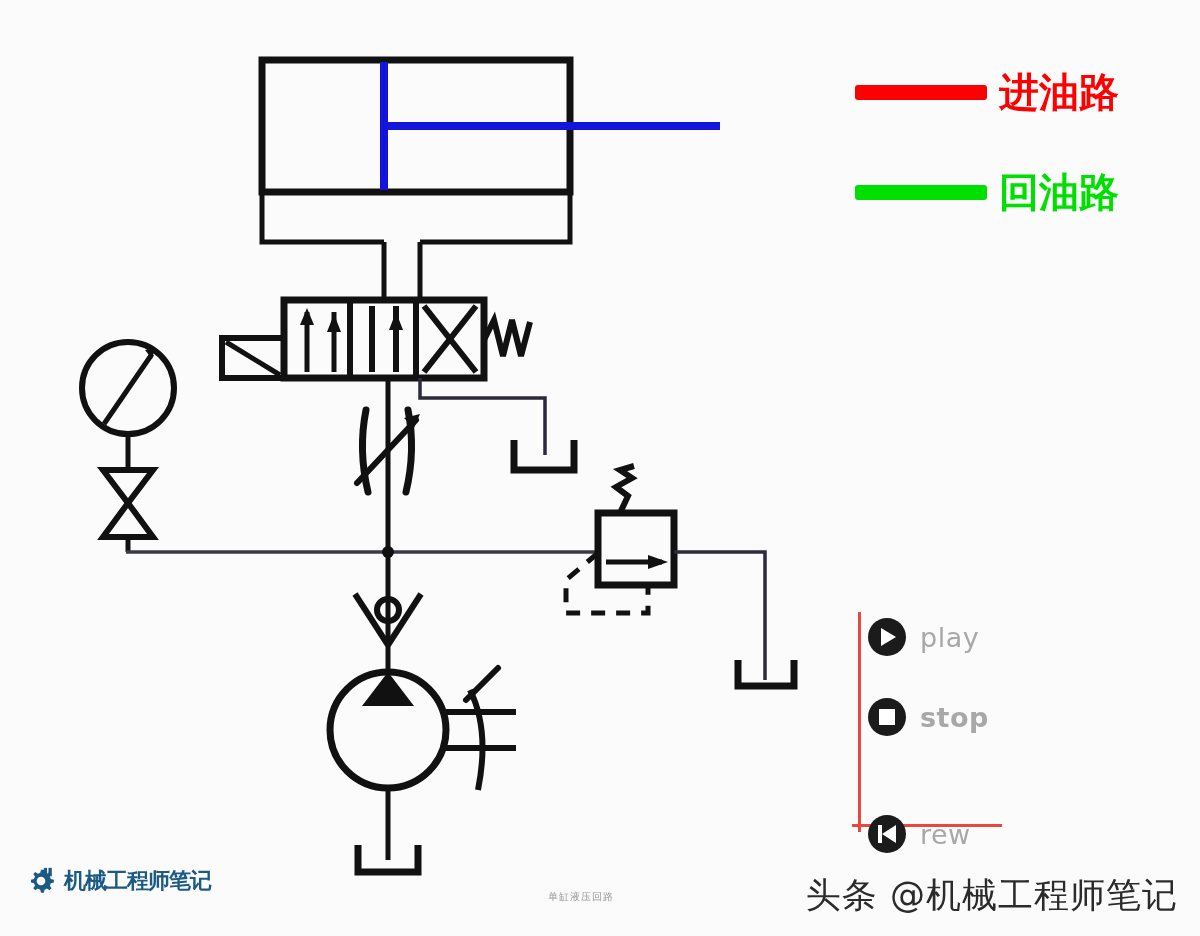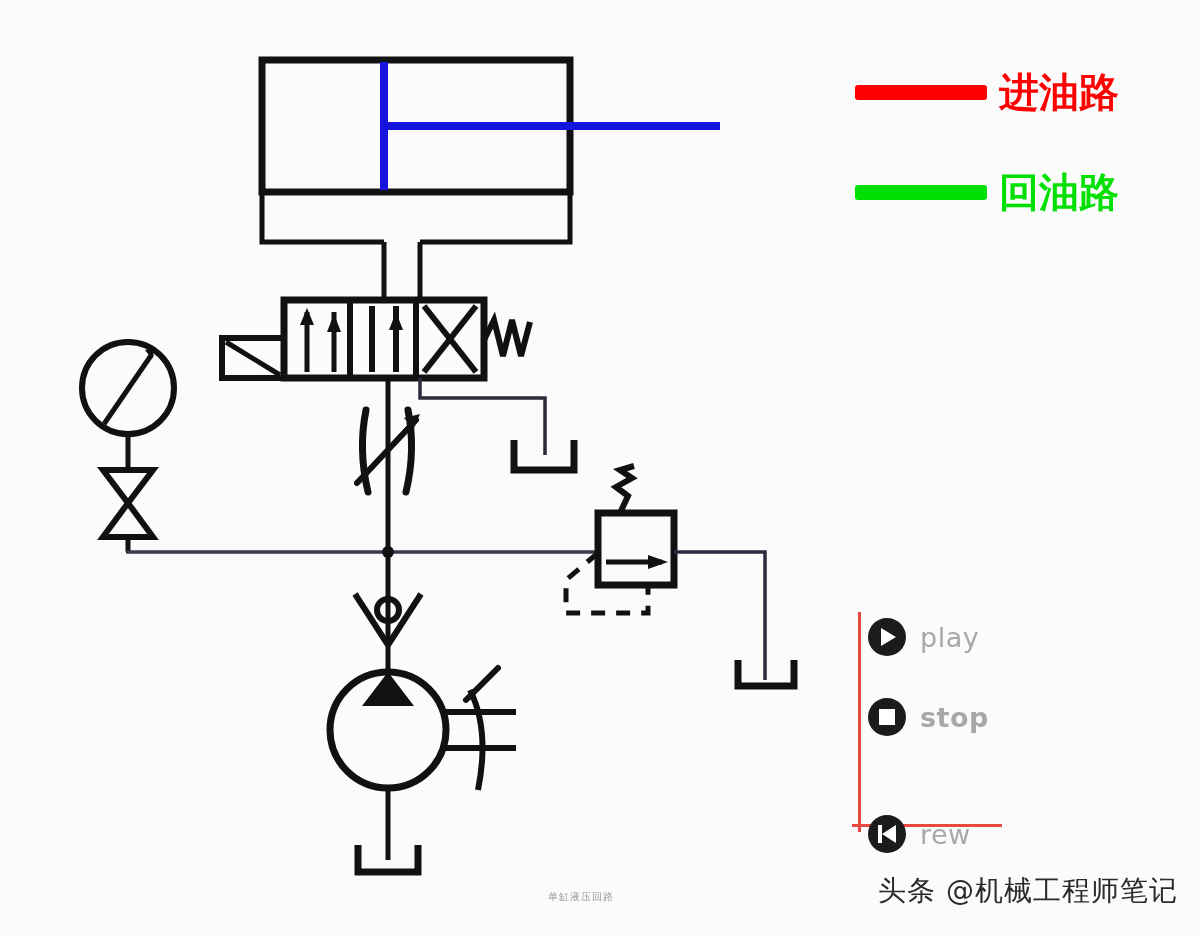--- a/index.html
+++ b/index.html
@@ -139,21 +139,21 @@
     font-size: 22px;
     font-weight: bold;
     color: #1c5a84;
     font-family: "DejaVu Sans", sans-serif;
     letter-spacing: -1px;
   }
   .watermark {
     position: absolute;
     right: 22px;
     top: 872px;
-    font-size: 28px;
+    font-size: 35px;
     color: #2b2b2b;
     font-family: "DejaVu Sans", sans-serif;
     letter-spacing: 1px;
   }
   .caption {
     position: absolute;
     left: 548px;
     top: 890px;
     font-size: 10px;
     color: #7a7a7a;
@@ -316,18 +316,27 @@
       <div class="media-btn">
         <span class="glyph-rew">
           <span class="bar"></span>
             <span class="tri"></span>
         </span>
       </div>
       <div class="media-label">rew</div>
     </div>
   </div>
 
+  <div class="brand-logo">
+    <svg class="brand-gear" viewBox="0 0 32 32">
+      <path d="M16 4 l3 0 0.8 3.2 2.6 1.1 2.7-1.8 2.1 2.1 -1.8 2.7 1.1 2.6 3.2 0.8 0 3 -3.2 0.8 -1.1 2.6 1.8 2.7 -2.1 2.1 -2.7-1.8 -2.6 1.1 -0.8 3.2 -3 0 -0.8-3.2 -2.6-1.1 -2.7 1.8 -2.1-2.1 1.8-2.7 -1.1-2.6 -3.2-0.8 0-3 3.2-0.8 1.1-2.6 -1.8-2.7 2.1-2.1 2.7 1.8 2.6-1.1 z" fill="#1c5a84"></path>
+      <circle cx="16" cy="16" r="4.6" fill="#fbfbfb"></circle>
+      <rect x="19" y="2" width="3.5" height="9" fill="#1c5a84"></rect>
+      <rect x="24" y="2" width="3.5" height="9" fill="#1c5a84"></rect>
+    </svg>
+    <span class="brand-text">机械工程师笔记</span>
+  </div>
 
   <div class="caption">单缸液压回路</div>
 
   <div class="watermark">头条 @机械工程师笔记</div>
 
 </div>
 
 </body></html>

